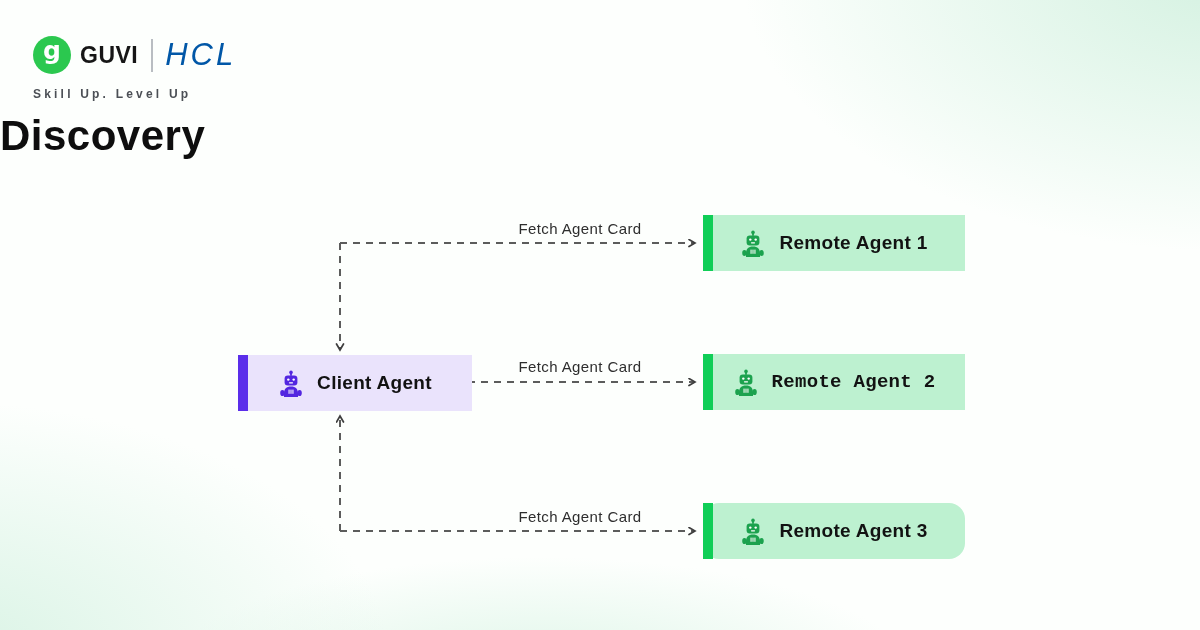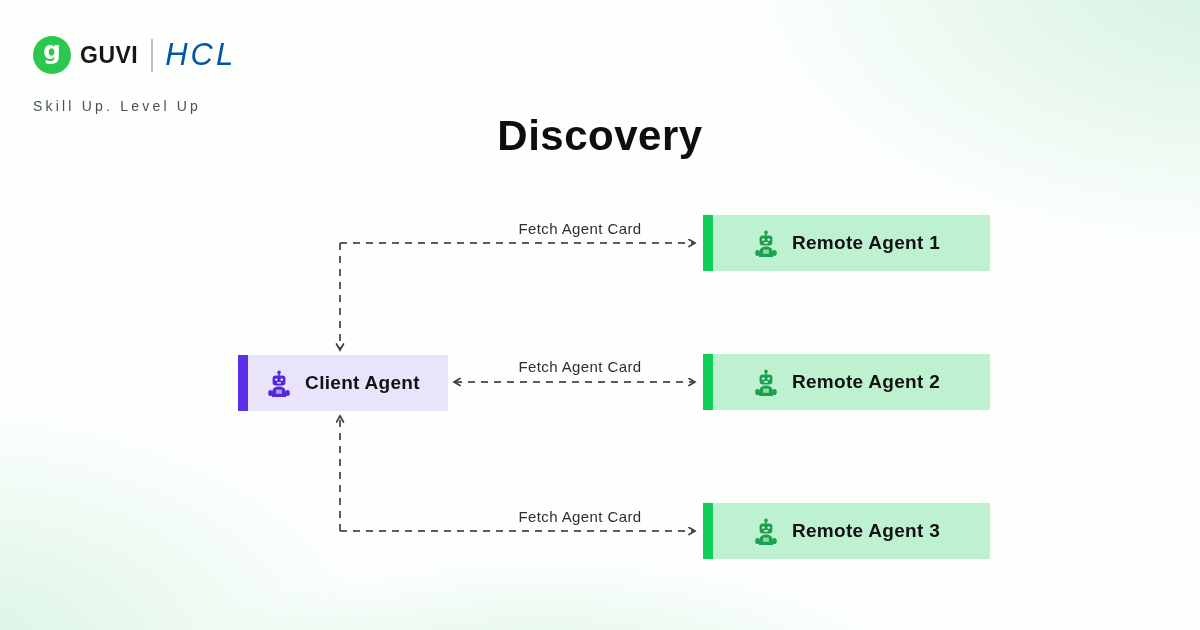--- a/index.html
+++ b/index.html
@@ -39,29 +39,29 @@
   .brand-divider {
     width: 2px; height: 33px; background: #b9bdc2;
     margin: 0 12px 0 13px;
   }
   .hcl-word {
     font-size: 31px; font-weight: normal; font-style: italic;
     color: #0157a7; letter-spacing: 3px;
     font-family: "Liberation Sans", sans-serif;
   }
   .tagline {
-    margin-top: 24px;
-    font-size: 14px; font-weight: normal; color: #4b4f55;
+    margin-top: 13px;
+    font-size: 12px; font-weight: bold; color: #4b4f55;
     letter-spacing: 3.2px;
   }
 
   
   .title {
     position: absolute; top: 112px; left: 0; width: 100%;
-    text-align: center;
+    text-align: left;
     font-size: 42px; font-weight: bold; color: #0e0e0e;
     letter-spacing: 0.5px;
   }
 
   
   .connectors {
     position: absolute; left: 0; top: 0;
     width: 1200px; height: 630px;
     pointer-events: none;
   }
@@ -79,29 +79,29 @@
     gap: 13px;
     height: 56px;
   }
   .agent-box .bar {
     position: absolute; left: 0; top: 0; bottom: 0; width: 10px;
   }
   .agent-box .agent-label {
     font-size: 19px; font-weight: bold; color: #121212;
     letter-spacing: 0.3px;
   }
-  .client-box { left: 238px; top: 355px; width: 210px; background: #eae3fc; }
+  .client-box { left: 238px; top: 355px; width: 234px; background: #eae3fc; }
   .client-box .bar { background: #5b2eea; }
   .client-box .robot { color: #5326e0; }
-  .remote-box { left: 703px; width: 287px; background: #bdf1d0; }
+  .remote-box { left: 703px; width: 262px; background: #bdf1d0; }
   .remote-box .bar { background: #10ce57; }
   .remote-box .robot { color: #1ca24e; }
   .remote-1 { top: 215px; }
-  .remote-2 { top: 354px; }
-  .remote-3 { top: 503px; }
+  .remote-2 { top: 354px; font-family: Liberation Mono, monospace; }
+  .remote-3 { top: 503px; border-radius: 16px; }
   .robot { width: 26px; height: 27px; flex: 0 0 auto; }
 </style>
 </head>
 <body>
 
 <div class="frame">
 
   <svg width="0" height="0" style="position:absolute" aria-hidden="true">
     <defs>
       <symbol id="robot-sym" viewBox="0 0 26 27">

